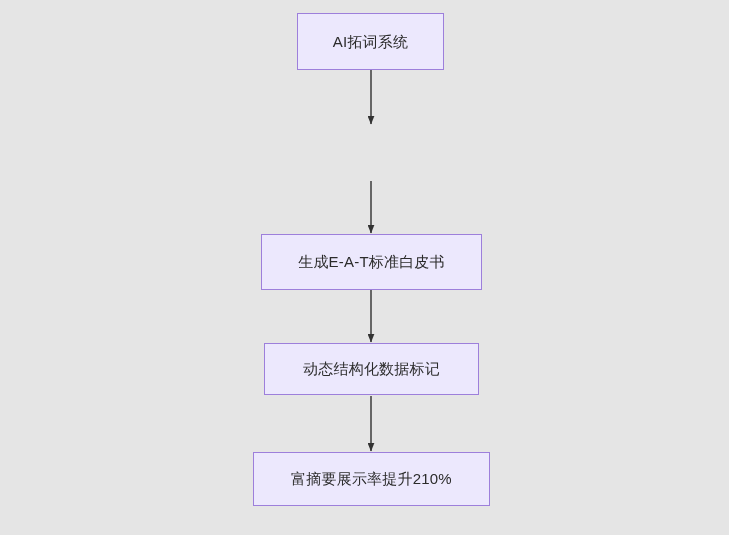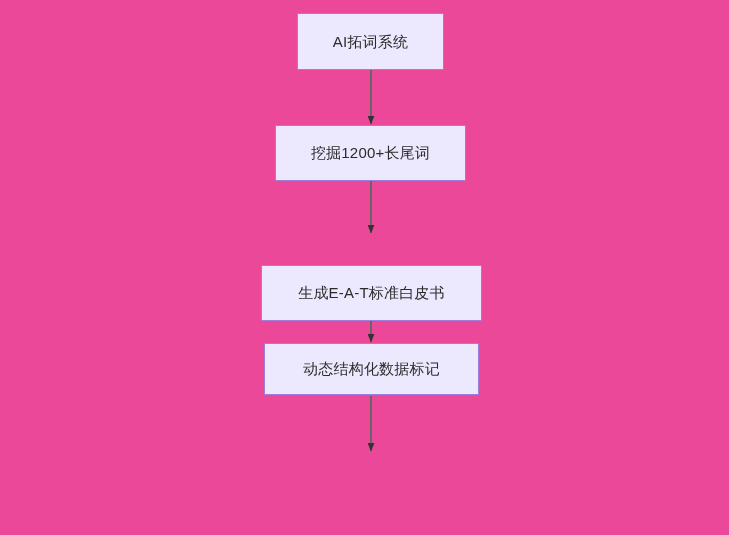--- a/index.html
+++ b/index.html
@@ -10,21 +10,21 @@
     width: 729px;
     height: 535px;
     background: #fafafa;
     font-family: "Liberation Sans", "DejaVu Sans", sans-serif;
     overflow: hidden;
   }
   #flowchart-canvas {
     position: relative;
     width: 729px;
     height: 535px;
-    background: #ec4899;
+    background: #e5e5e5;
   }
   .edge-layer {
     position: absolute;
     left: 0;
     top: 0;
     width: 729px;
     height: 535px;
     pointer-events: none;
   }
   .node {
@@ -43,21 +43,21 @@
     letter-spacing: 0.2px;
     white-space: nowrap;
   }
   .node-label {
     display: block;
     padding: 0 6px;
   }
   
   #node-0 { left: 297px; top: 13px;  width: 147px; height: 57px; }
   #node-1 { left: 275px; top: 125px; width: 191px; height: 56px; }
-  #node-2 { left: 261px; top: 234px; width: 221px; height: 56px; margin-top: 31px; }
+  #node-2 { left: 261px; top: 234px; width: 221px; height: 56px; }
   #node-3 { left: 264px; top: 343px; width: 215px; height: 52px; }
   #node-4 { left: 253px; top: 452px; width: 237px; height: 54px; }
 </style>
 </head>
 <body>
 
 <div id="flowchart-canvas">
 
   <svg class="edge-layer" width="729" height="535" viewBox="0 0 729 535" xmlns="http://www.w3.org/2000/svg">
     <defs>
@@ -77,26 +77,26 @@
     </g>
     <g>
       <line x1="371" y1="396" x2="371" y2="451" stroke="#666666" stroke-width="2" marker-end="url(#arrowhead)"></line>
     </g>
   </svg>
 
   <div class="node" id="node-0">
     <span class="node-label">AI拓词系统</span>
   </div>
 
-  <div class="node" id="node-1">
-    <span class="node-label">挖掘1200+长尾词</span>
-  </div>
 
   <div class="node" id="node-2">
     <span class="node-label">生成E-A-T标准白皮书</span>
   </div>
 
   <div class="node" id="node-3">
     <span class="node-label">动态结构化数据标记</span>
   </div>
 
+  <div class="node" id="node-4">
+    <span class="node-label">富摘要展示率提升210%</span>
+  </div>
 
 </div>
 
 </body></html>

